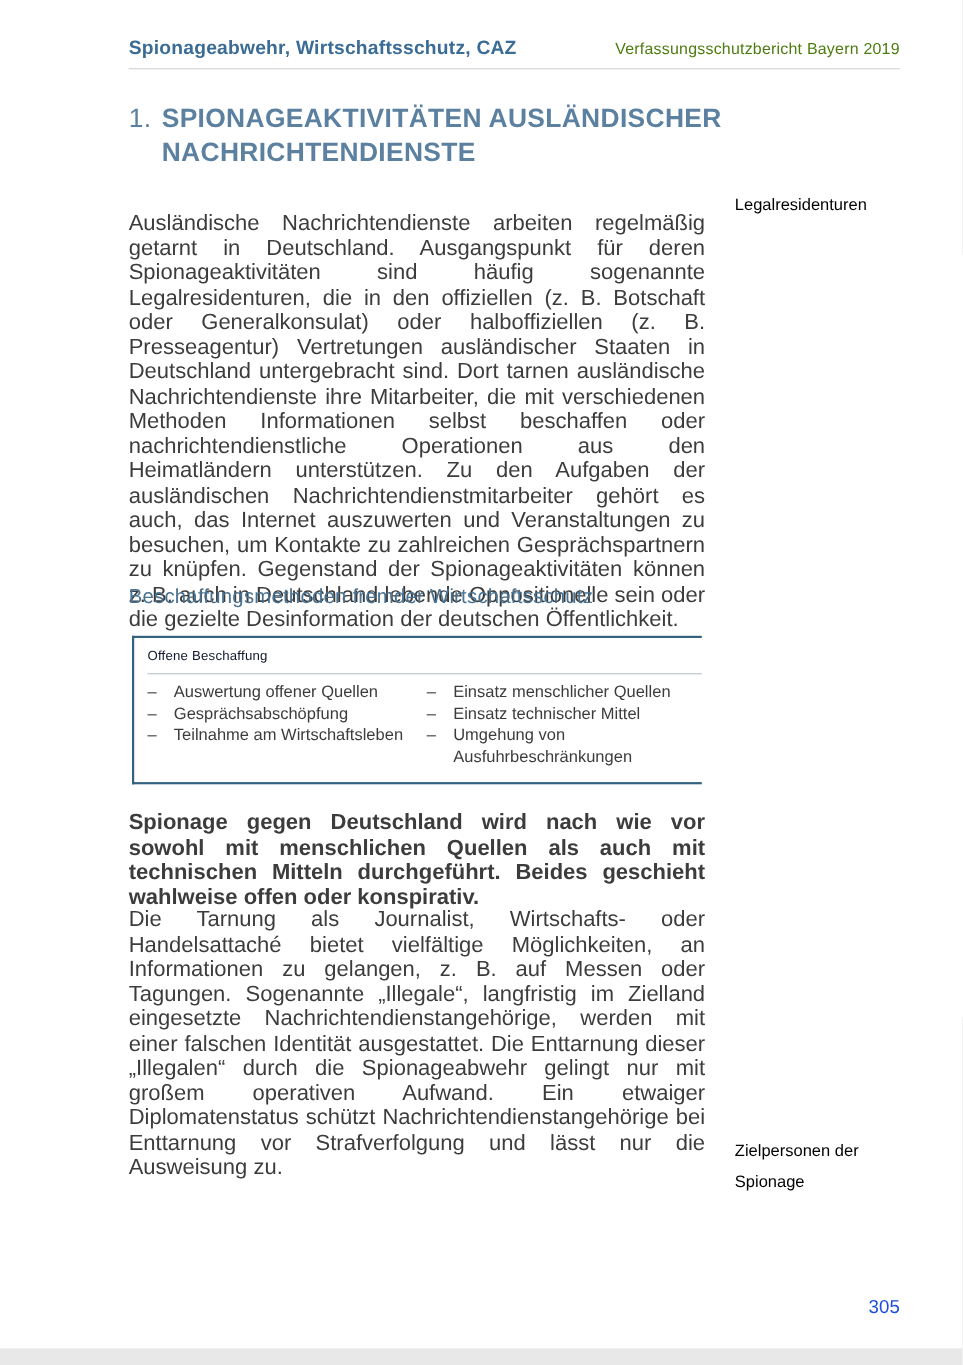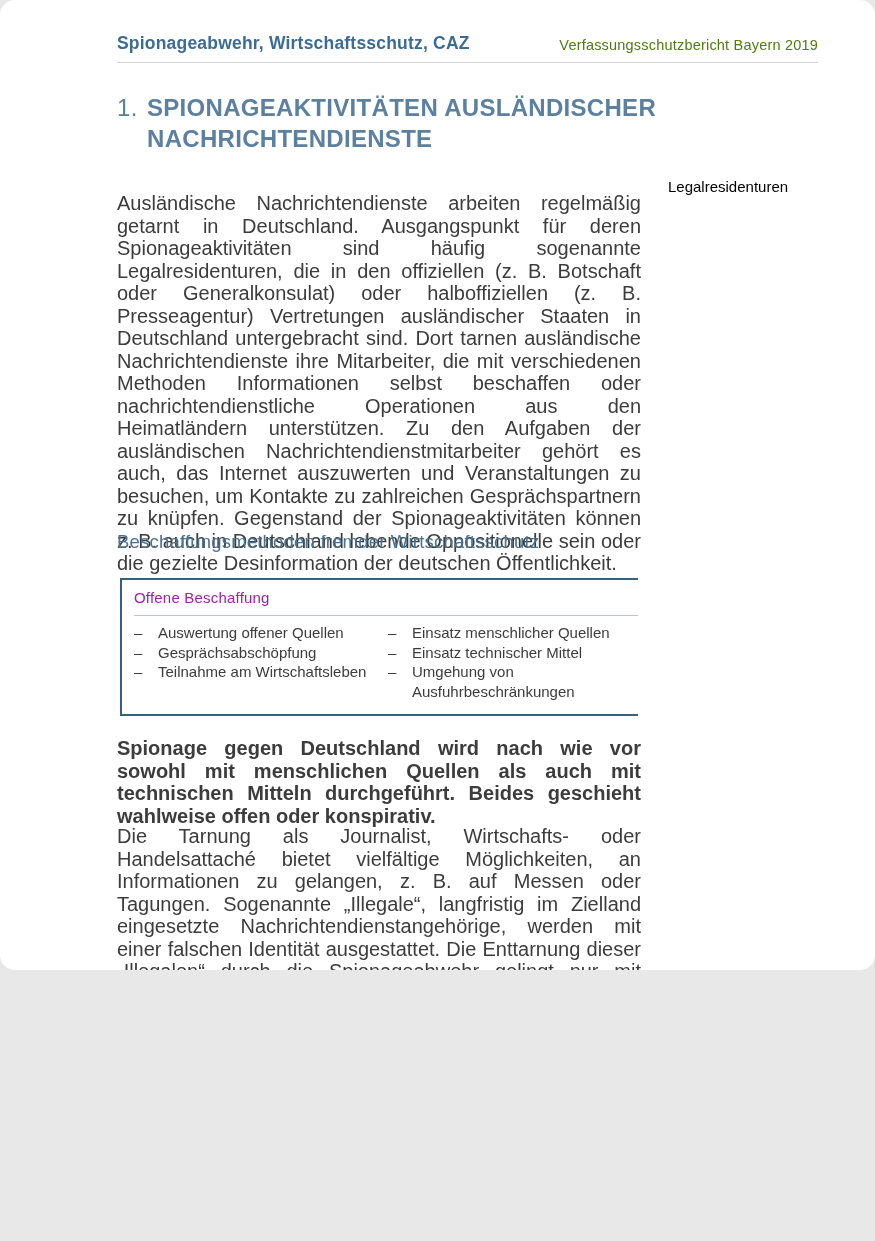--- a/index.html
+++ b/index.html
@@ -1,25 +1,24 @@
 <!DOCTYPE html>
 <html lang="de"><head>
 <meta charset="utf-8">
 <style>
   html, body { margin: 0; padding: 0; background: #e8e8e8; }
   .page {
     position: relative;
     width: 875px;
-    height: 970px;
+    height: 1226px;
     margin: 0 auto;
     background: #ffffff;
     font-family: "Liberation Sans", sans-serif;
     color: #3c3c3c;
     overflow: hidden;
-    border-radius: 15px;
   }
   
   .running-head-left {
     position: absolute; left: 117px; top: 33px;
     font-size: 17.5px; font-weight: bold; letter-spacing: 0.2px;
     color: #3b6c95;
   }
   .running-head-right {
     position: absolute; right: 57px; top: 37px;
     font-size: 14.5px; color: #4d7c0f; letter-spacing: 0.2px;
@@ -64,21 +63,21 @@
     position: absolute; left: 120px; top: 578px; width: 504px;
     border-top: 2px solid #33617e;
     border-bottom: 2px solid #33617e;
     border-left: 2px solid #33617e;
     padding: 9px 0 13px 12px;
   }
   .info-table .cols { display: flex; }
   .info-table .col { flex: 0 0 254px; }
   .info-table .col + .col { flex: 1; }
   .info-table .col-header {
-    font-size: 15px; color: #a21caf; letter-spacing: 0.2px;
+    font-size: 12px; color: #0f172a; letter-spacing: 0.2px;
     padding-bottom: 9px;
   }
   .info-table .head-sep {
     border: 0; border-top: 1px solid #b9c4cc;
     margin: 0 0 7px 0;
   }
   .info-table .item {
     display: flex; font-size: 15px; line-height: 19.5px; color: #3c3c3c;
   }
   .info-table .dash { flex: 0 0 24px; }

